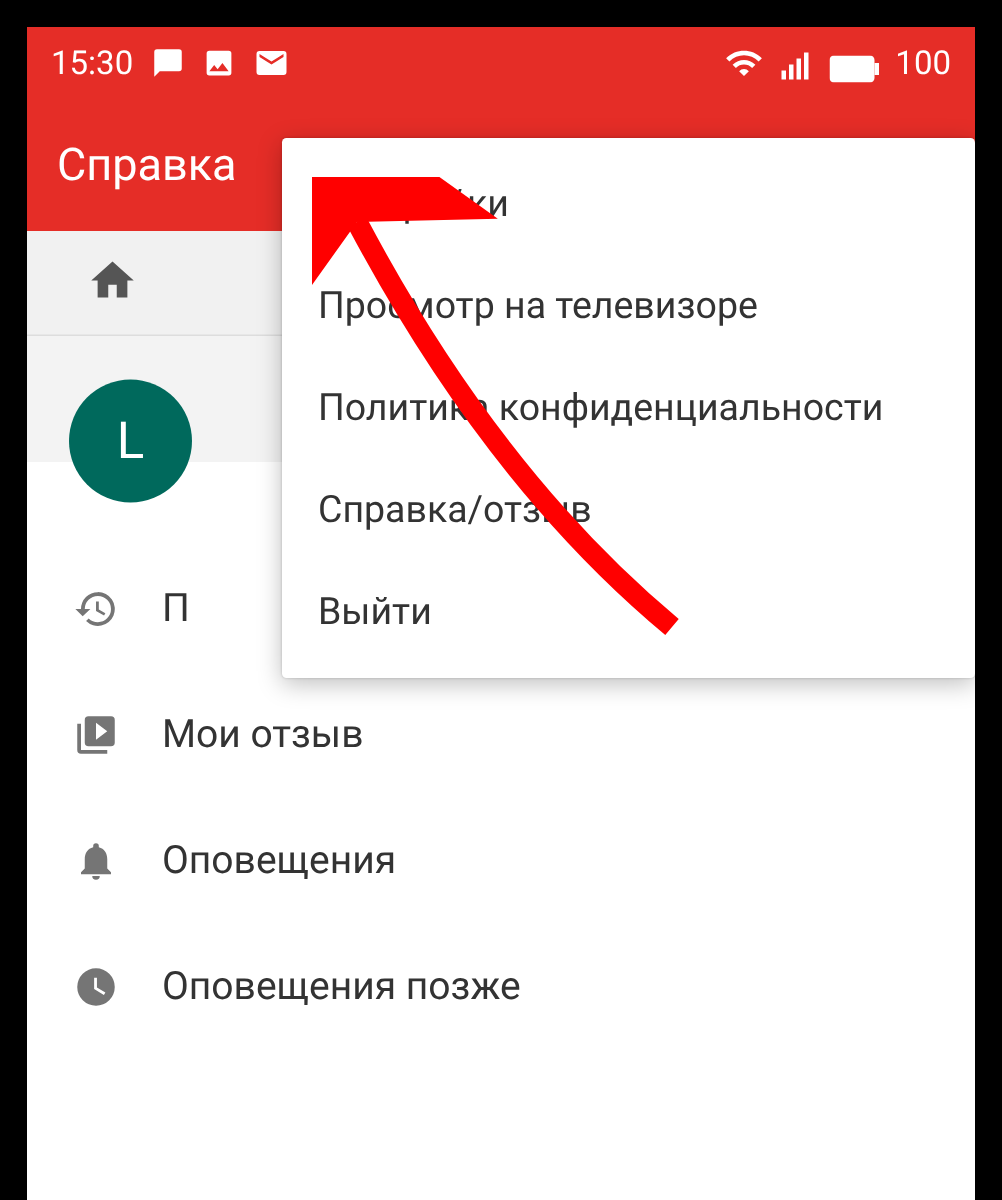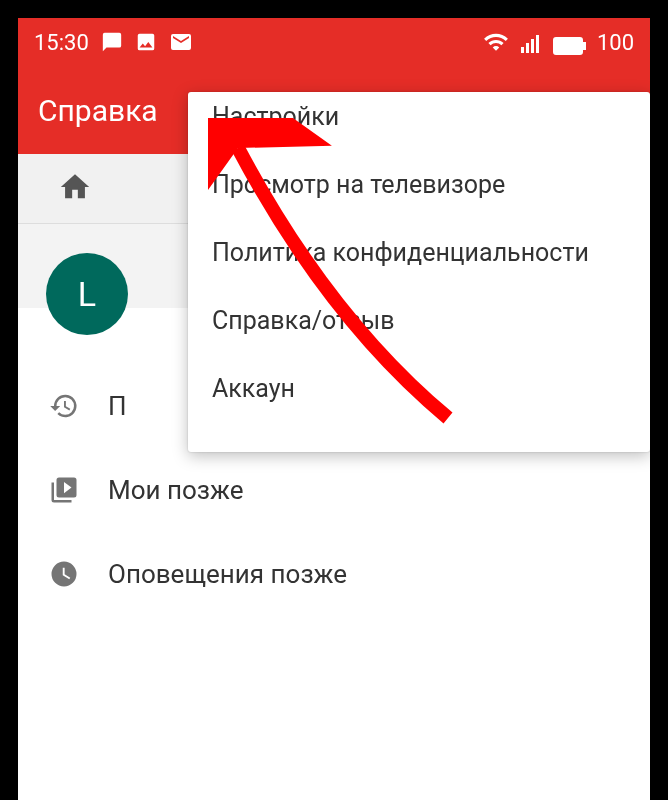--- a/index.html
+++ b/index.html
@@ -97,21 +97,21 @@
       width: 462px;
       background: #fff;
       box-shadow: 0 4px 16px rgba(0,0,0,0.25), 0 0 2px rgba(0,0,0,0.2);
       border-radius: 3px;
       z-index: 100;
       padding: 10px 0;
     }
     .menu-item {
       height: 68px;
       display: flex;
-      align-items: flex-start;
+      align-items: center;
       padding: 0 24px;
       font-size: 25px;
       color: #333;
       cursor: pointer;
     }
     .arrow-overlay {
       position: absolute;
       z-index: 200;
       pointer-events: none;
     }
@@ -190,21 +190,29 @@
           </svg>
       </span>
       <span>П</span>
     </div>
     <div class="list-item">
       <span class="list-icon">
         <svg width="30" height="30" viewBox="0 0 24 24" fill="#757575">
             <path d="M4 6H2v14a2 2 0 002 2h14v-2H4V6zm16-4H8a2 2 0 00-2 2v12a2 2 0 002 2h12a2 2 0 002-2V4a2 2 0 00-2-2zm-8 12.5v-9l6 4.5-6 4.5z"></path>
           </svg>
       </span>
-      <span>Мои позже</span>
+      <span>Мои отзыв</span>
+    </div>
+    <div class="list-item">
+      <span class="list-icon">
+        <svg width="30" height="30" viewBox="0 0 24 24" fill="#757575">
+            <path d="M12 22a2 2 0 002-2h-4a2 2 0 002 2zm6-6V11c0-3.1-1.6-5.6-4.5-6.3V4a1.5 1.5 0 00-3 0v.7C7.6 5.4 6 7.9 6 11v5l-2 2v1h16v-1l-2-2z"></path>
+          </svg>
+      </span>
+      <span>Оповещения</span>
     </div>
     <div class="list-item">
       <span class="list-icon">
         <svg width="30" height="30" viewBox="0 0 24 24" fill="#757575">
             <path d="M12 2a10 10 0 100 20 10 10 0 000-20zm4.2 14.2L11 13V7h1.5v5.2l4.5 2.7-.8 1.3z"></path>
           </svg>
       </span>
       <span>Оповещения позже</span>
     </div>
   </div>
@@ -216,21 +224,21 @@
     <div class="menu-item">
       <span>Просмотр на телевизоре</span>
     </div>
     <div class="menu-item">
       <span>Политика конфиденциальности</span>
     </div>
     <div class="menu-item">
       <span>Справка/отзыв</span>
     </div>
     <div class="menu-item">
-      <span>Аккаун</span>
+      <span>Выйти</span>
     </div>
   </div>
 
   <svg class="arrow-overlay" style="left:190px; top:100px;" width="260" height="310" viewBox="0 0 260 310">
     <defs>
       <marker id="arrowhead" markerWidth="12" markerHeight="12" refX="3" refY="6" orient="auto">
         <path d="M0,0 L12,6 L0,12 L3,6 Z" fill="#ff0000"></path>
       </marker>
     </defs>
     <path d="M 240 300 Q 120 200 30 30" stroke="#ff0000" stroke-width="14" fill="none" marker-end="url(#arrowhead)"></path>

